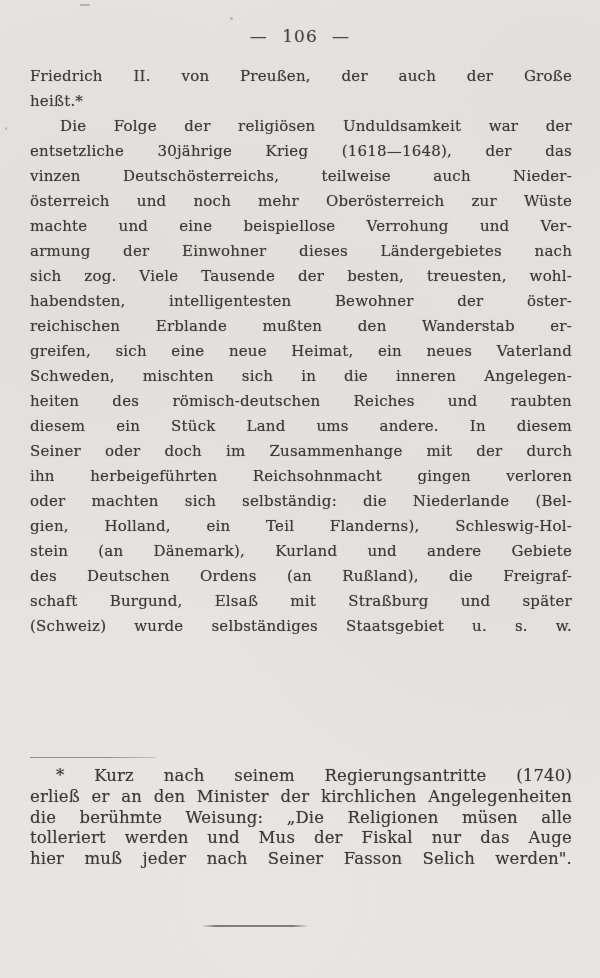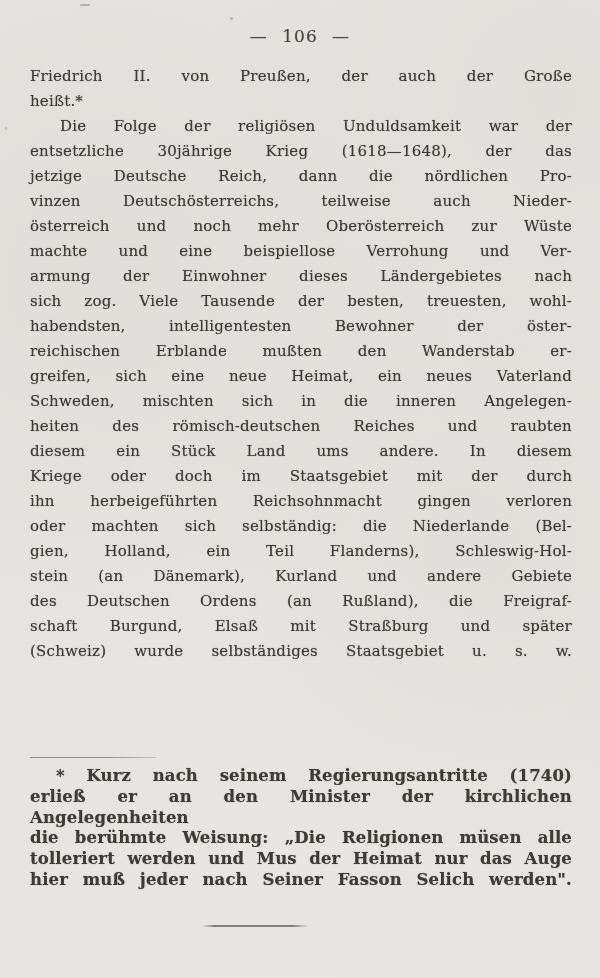--- a/index.html
+++ b/index.html
@@ -73,21 +73,20 @@
     top: 766px;
   }
   .footnote-block p.line {
     margin: 0;
     font-size: 16.5px;
     line-height: 20.8px;
     letter-spacing: 0.15px;
     text-align: justify;
     text-align-last: justify;
     text-shadow: 0 0 1px rgba(66,62,56,0.5);
-    font-weight: bold;
   }
   .footnote-block p.line.indent { text-indent: 26px; }
 
   .end-rule {
     position: absolute;
     left: 202px;
     top: 925px;
     width: 107px;
     height: 2px;
     opacity: 0.75;
@@ -112,47 +111,46 @@
   <span class="speck s2"></span>
   <span class="speck s3"></span>
 
   <div class="page-number">— 106 —</div>
 
   <div class="text-block">
     <p class="line">Friedrich II. von Preußen, der auch der Große</p>
     <p class="line no-stretch">heißt.*</p>
     <p class="line indent">Die Folge der religiösen Unduldsamkeit war der</p>
     <p class="line">entsetzliche 30jährige Krieg (1618—1648), der das</p>
-    <p class="line">jetzige Deutsche Reich, dann die nördlichen Pro-</p>
     <p class="line">vinzen Deutschösterreichs, teilweise auch Nieder-</p>
     <p class="line">österreich und noch mehr Oberösterreich zur Wüste</p>
     <p class="line">machte und eine beispiellose Verrohung und Ver-</p>
     <p class="line">armung der Einwohner dieses Ländergebietes nach</p>
     <p class="line">sich zog. Viele Tausende der besten, treuesten, wohl-</p>
     <p class="line">habendsten, intelligentesten Bewohner der öster-</p>
     <p class="line">reichischen Erblande mußten den Wanderstab er-</p>
     <p class="line">greifen, sich eine neue Heimat, ein neues Vaterland</p>
     <p class="line">Schweden, mischten sich in die inneren Angelegen-</p>
     <p class="line">heiten des römisch-deutschen Reiches und raubten</p>
     <p class="line">diesem ein Stück Land ums andere. In diesem</p>
-    <p class="line">Kriege oder doch im Staatsgebiet mit der durch</p>
+    <p class="line">Seiner oder doch im Zusammenhange mit der durch</p>
     <p class="line">ihn herbeigeführten Reichsohnmacht gingen verloren</p>
     <p class="line">oder machten sich selbständig: die Niederlande (Bel-</p>
     <p class="line">gien, Holland, ein Teil Flanderns), Schleswig-Hol-</p>
     <p class="line">stein (an Dänemark), Kurland und andere Gebiete</p>
     <p class="line">des Deutschen Ordens (an Rußland), die Freigraf-</p>
     <p class="line">schaft Burgund, Elsaß mit Straßburg und später</p>
     <p class="line">(Schweiz) wurde selbständiges Staatsgebiet u. s. w.</p>
   </div>
 
   <div class="footnote-sep"></div>
 
   <div class="footnote-block">
     <p class="line indent">* Kurz nach seinem Regierungsantritte (1740)</p>
     <p class="line">erließ er an den Minister der kirchlichen Angelegenheiten</p>
     <p class="line">die berühmte Weisung: „Die Religionen müsen alle</p>
-    <p class="line">tolleriert werden und Mus der Heimat nur das Auge</p>
+    <p class="line">tolleriert werden und Mus der Fiskal nur das Auge</p>
     <p class="line no-stretch">hier muß jeder nach Seiner Fasson Selich werden".</p>
   </div>
 
   <div class="end-rule"></div>
 
 </div>
 
 </body></html>

